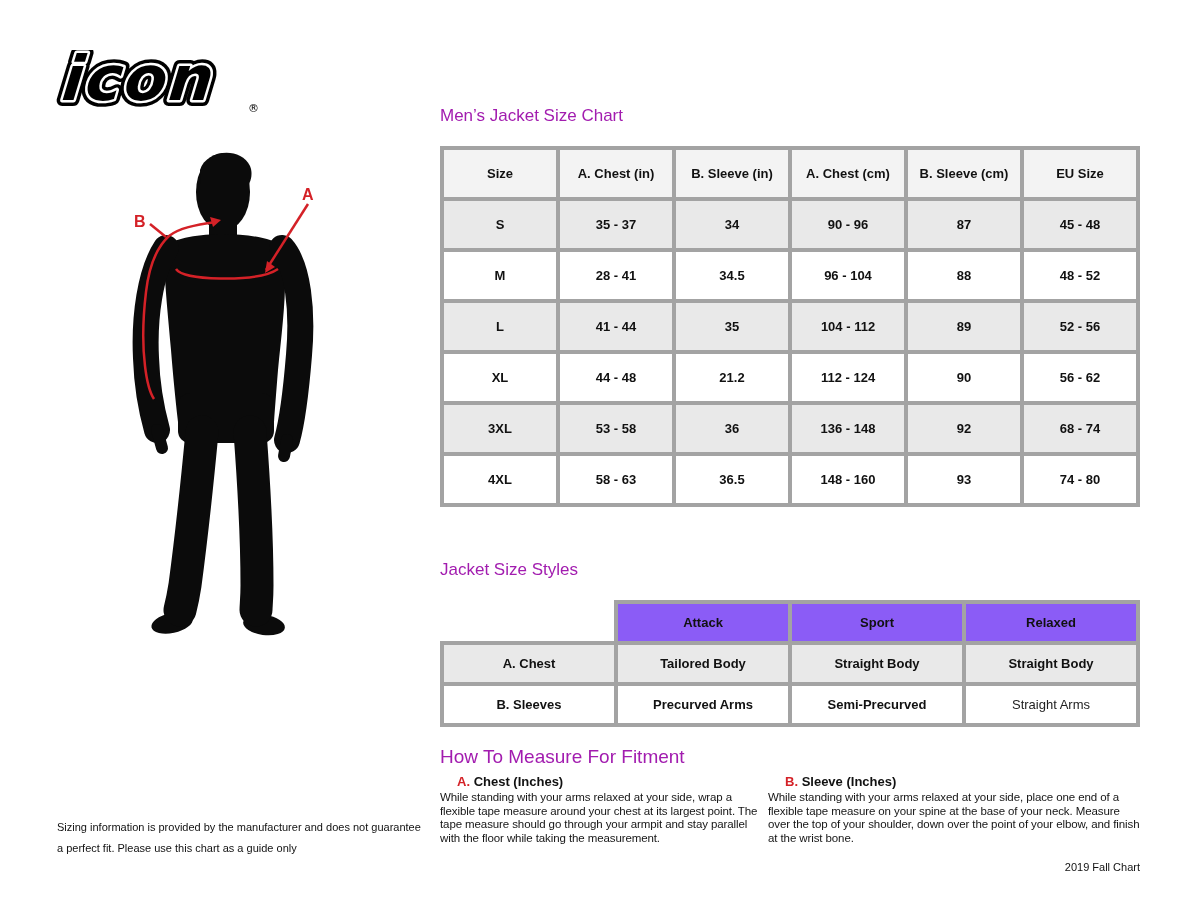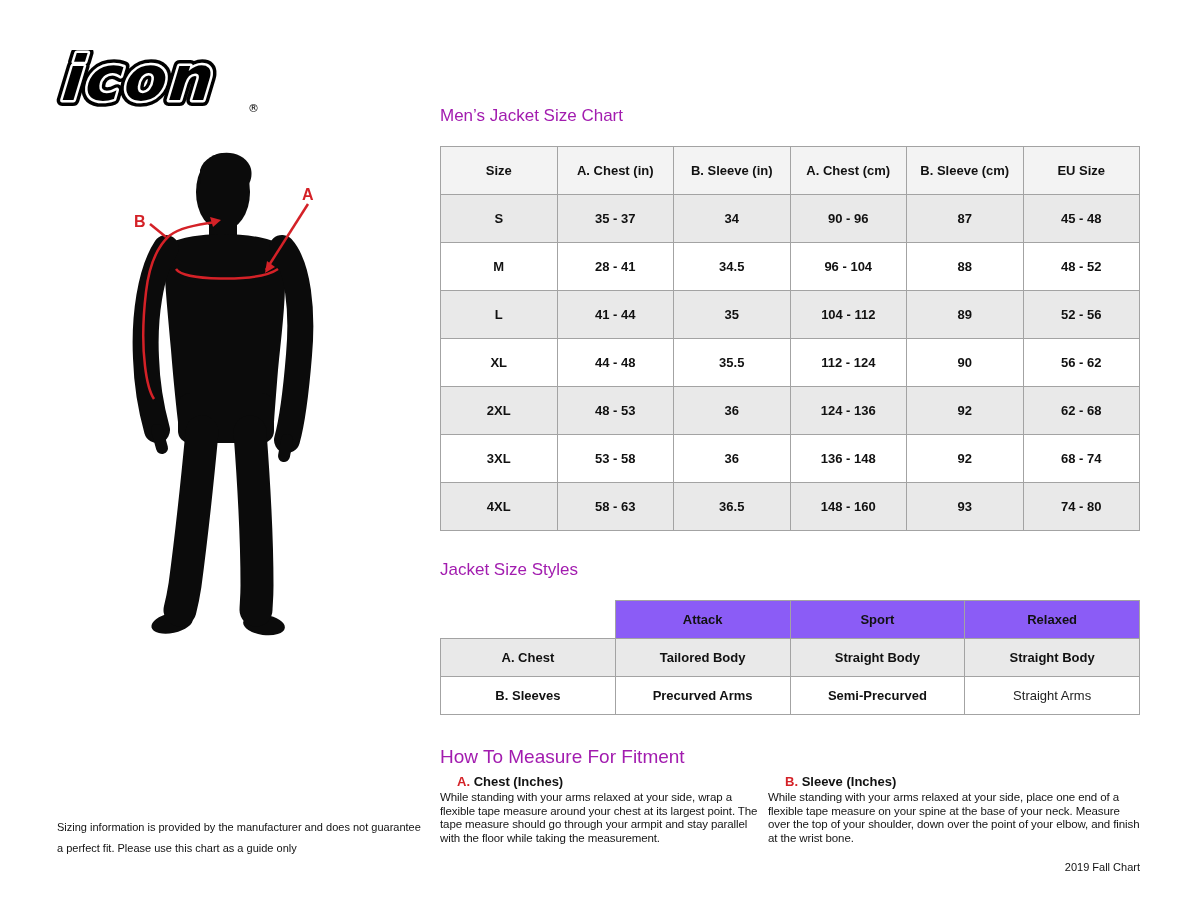--- a/index.html
+++ b/index.html
@@ -14,21 +14,21 @@
   .red-label{fill:#d42127;font-family:"Liberation Sans",sans-serif;font-weight:bold;font-size:16px;}
 
   
   .section-title{position:absolute;font-weight:normal;color:#a21caf;}
   .size-title{left:440px;top:106px;font-size:17px;}
   .styles-title{left:440px;top:560px;font-size:17px;}
   .measure-title{left:440px;top:746px;font-size:19px;}
 
   
   table{border-collapse:collapse;table-layout:fixed;position:absolute;background:#fff;}
-  th,td{border:1px solid #a3a3a3;text-align:center;vertical-align:middle;
+  th,td{border:4px solid #a3a3a3;text-align:center;vertical-align:middle;
         font-weight:bold;font-size:13px;color:#111;padding:0 4px;}
   .size-table{left:440px;top:146px;width:700px;}
   .size-table th,.size-table td{height:47px;}
   .size-table thead th{background:#f3f3f3;}
   .size-table tbody tr:nth-child(odd){background:#e9e9e9;}
 
   .styles-table{left:440px;top:600px;width:700px;background:transparent;}
   .styles-table th,.styles-table td{height:37px;}
   .styles-table thead th{background:#8b5cf6;}
   .styles-table thead th.blank{border:none;background:transparent;}
@@ -130,32 +130,24 @@
           <th>L</th>
           <td>41 - 44</td>
           <td>35</td>
           <td>104 - 112</td>
           <td>89</td>
           <td>52 - 56</td>
         </tr>
         <tr>
           <th>XL</th>
           <td>44 - 48</td>
-          <td>35.5</td>
+          <td>21.2</td>
           <td>112 - 124</td>
           <td>90</td>
           <td>56 - 62</td>
-        </tr>
-        <tr>
-          <th>2XL</th>
-          <td>48 - 53</td>
-          <td>36</td>
-          <td>124 - 136</td>
-          <td>92</td>
-          <td>62 - 68</td>
         </tr>
         <tr>
           <th>3XL</th>
           <td>53 - 58</td>
           <td>36</td>
           <td>136 - 148</td>
           <td>92</td>
           <td>68 - 74</td>
         </tr>
         <tr>

